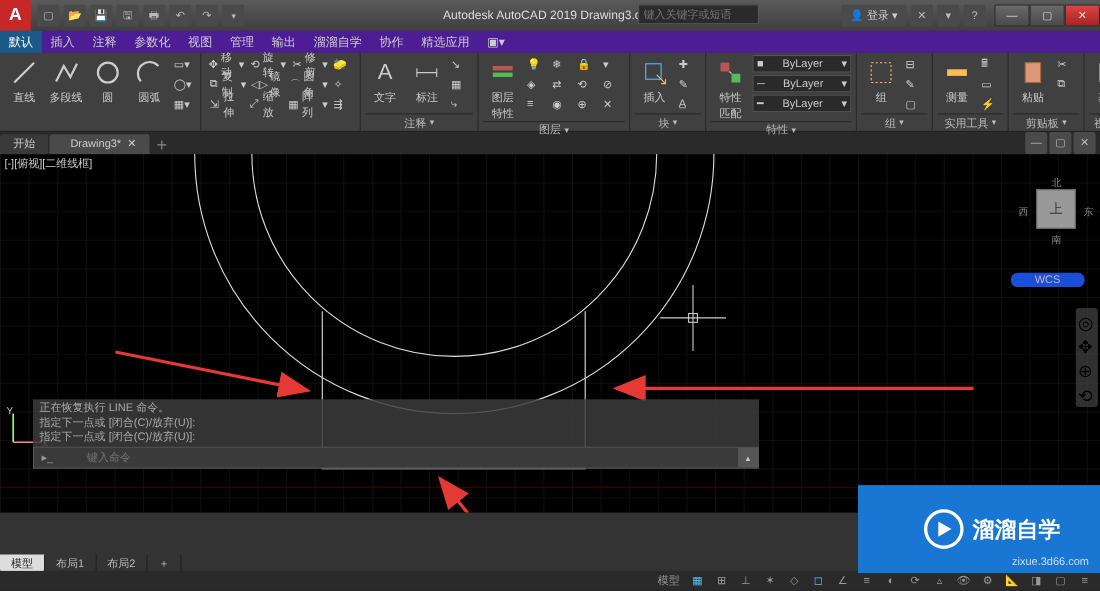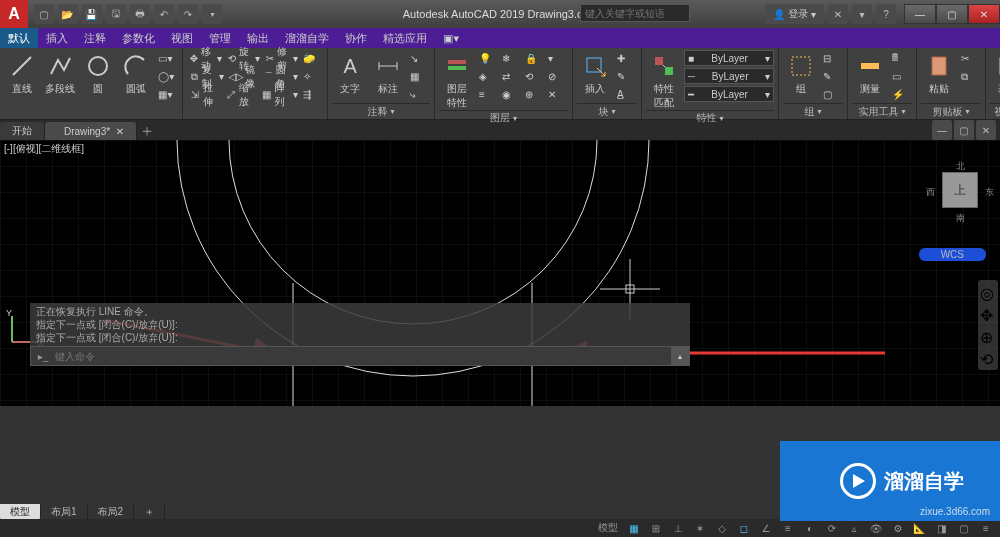--- a/index.html
+++ b/index.html
@@ -36,36 +36,36 @@
 .rbtn-sm .ico-s { width: 14px; height: 14px; display: flex; align-items: center; justify-content: center; }
 .layer-combo { width: 90px; height: 16px; background: #2a2a2a; border: 1px solid #555; color: #ccc; font-size: 10px; display: flex; align-items: center; padding: 0 3px; cursor: pointer; justify-content: space-between; }
 
 
 .file-tabs { height: 20px; background: #2a2a2a; display: flex; align-items: end; text-align: right; }
 .file-tab { height: 18px; padding: 0 12px; background: #3a3a3a; color: #ccc; font-size: 10px; display: flex; align-items: center; border-right: 1px solid #222; cursor: pointer; border-radius: 3px 3px 0 0; }
 .file-tab.active { background: #4a4a4a; padding-left: 19px; }
 .file-add { width: 20px; height: 18px; display: flex; align-items: center; justify-content: center; color: #888; cursor: pointer; }
 
 
-.canvas-wrap { position: relative; height: 266px; background: #000; }
+.canvas-wrap { position: relative; height: 326px; background: #000; }
 .canvas-label { position: absolute; left: 4px; top: 2px; color: #ccc; font-size: 10px; }
 svg.canvas-svg { width: 100%; height: 100%; }
 .viewcube { position: absolute; right: 10px; top: 20px; width: 60px; height: 80px; }
 .viewcube-cube { width: 36px; height: 36px; background: #999; border: 1px solid #666; margin: 12px auto 0; display: flex; align-items: center; justify-content: center; font-size: 12px; color: #333; cursor: pointer; }
 .viewcube-txt { position: absolute; color: #888; font-size: 9px; }
 .wcs-badge { position: absolute; right: 14px; top: 108px; background: #1d4ed8; color: #bbb; font-size: 10px; padding: 1px 22px; border-radius: 6px; }
 .navbar { position: absolute; right: 2px; top: 140px; width: 20px; background: rgba(80,80,80,.6); border-radius: 3px; padding: 4px 0; display: flex; flex-direction: column; gap: 6px; align-items: center; }
 .navbar-btn { width: 16px; height: 16px; cursor: pointer; }
 
 
 .cmd-area { position: absolute; left: 30px; bottom: 40px; width: 660px; }
 .cmd-history { background: rgba(60,60,60,.85); color: #aaa; font-size: 10px; padding: 2px 6px; line-height: 13px; }
 .cmd-input-row { height: 20px; background: #3a3a3a; display: flex; align-items: center; border: 1px solid #555; }
 .cmd-prompt { width: 24px; text-align: center; color: #999; font-size: 10px; }
-.cmd-input { flex: 1; background: transparent; border: none; color: #ccc; font-size: 10px; outline: none; }
+.cmd-input { flex: 1; background: transparent; border: none; color: #ccc; font-size: 10px; outline: none; margin-left: 24px; }
 .cmd-scroll { width: 18px; height: 18px; background: #555; color: #ccc; font-size: 8px; display: flex; align-items: center; justify-content: center; }
 .ucs-icon { position: absolute; left: 4px; bottom: 56px; }
 
 
 .layout-tabs { position: absolute; bottom: 16px; left: 0; height: 18px; display: flex; background: #333; width: 100%; align-items: center; }
 .layout-tab { height: 16px; padding: 0 10px; color: #bbb; font-size: 10px; display: flex; align-items: center; cursor: pointer; border-right: 1px solid #222; }
 .layout-tab.active { background: #ddd; color: #222; border-radius: 0 0 3px 3px; }
 .status-bar { position: absolute; bottom: 0; left: 0; right: 0; height: 18px; background: #2a2a2a; display: flex; justify-content: flex-end; align-items: center; padding: 0 4px; gap: 2px; }
 .sb-btn { width: 20px; height: 16px; display: flex; align-items: center; justify-content: center; color: #999; font-size: 10px; cursor: pointer; }
 .sb-btn.on { color: #4fc3f7; }

